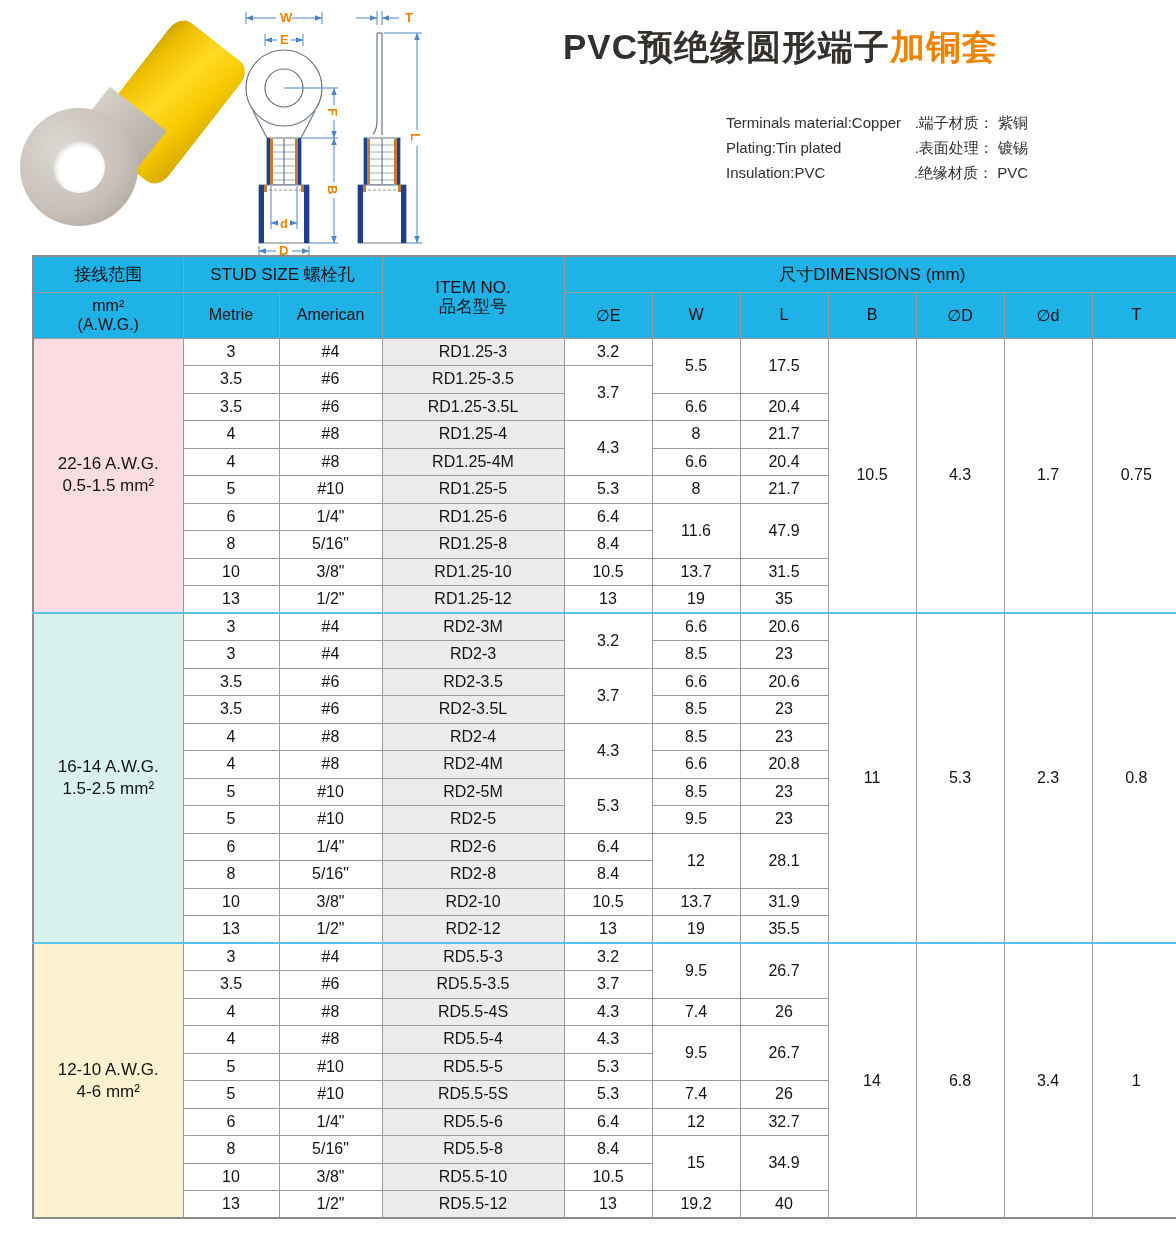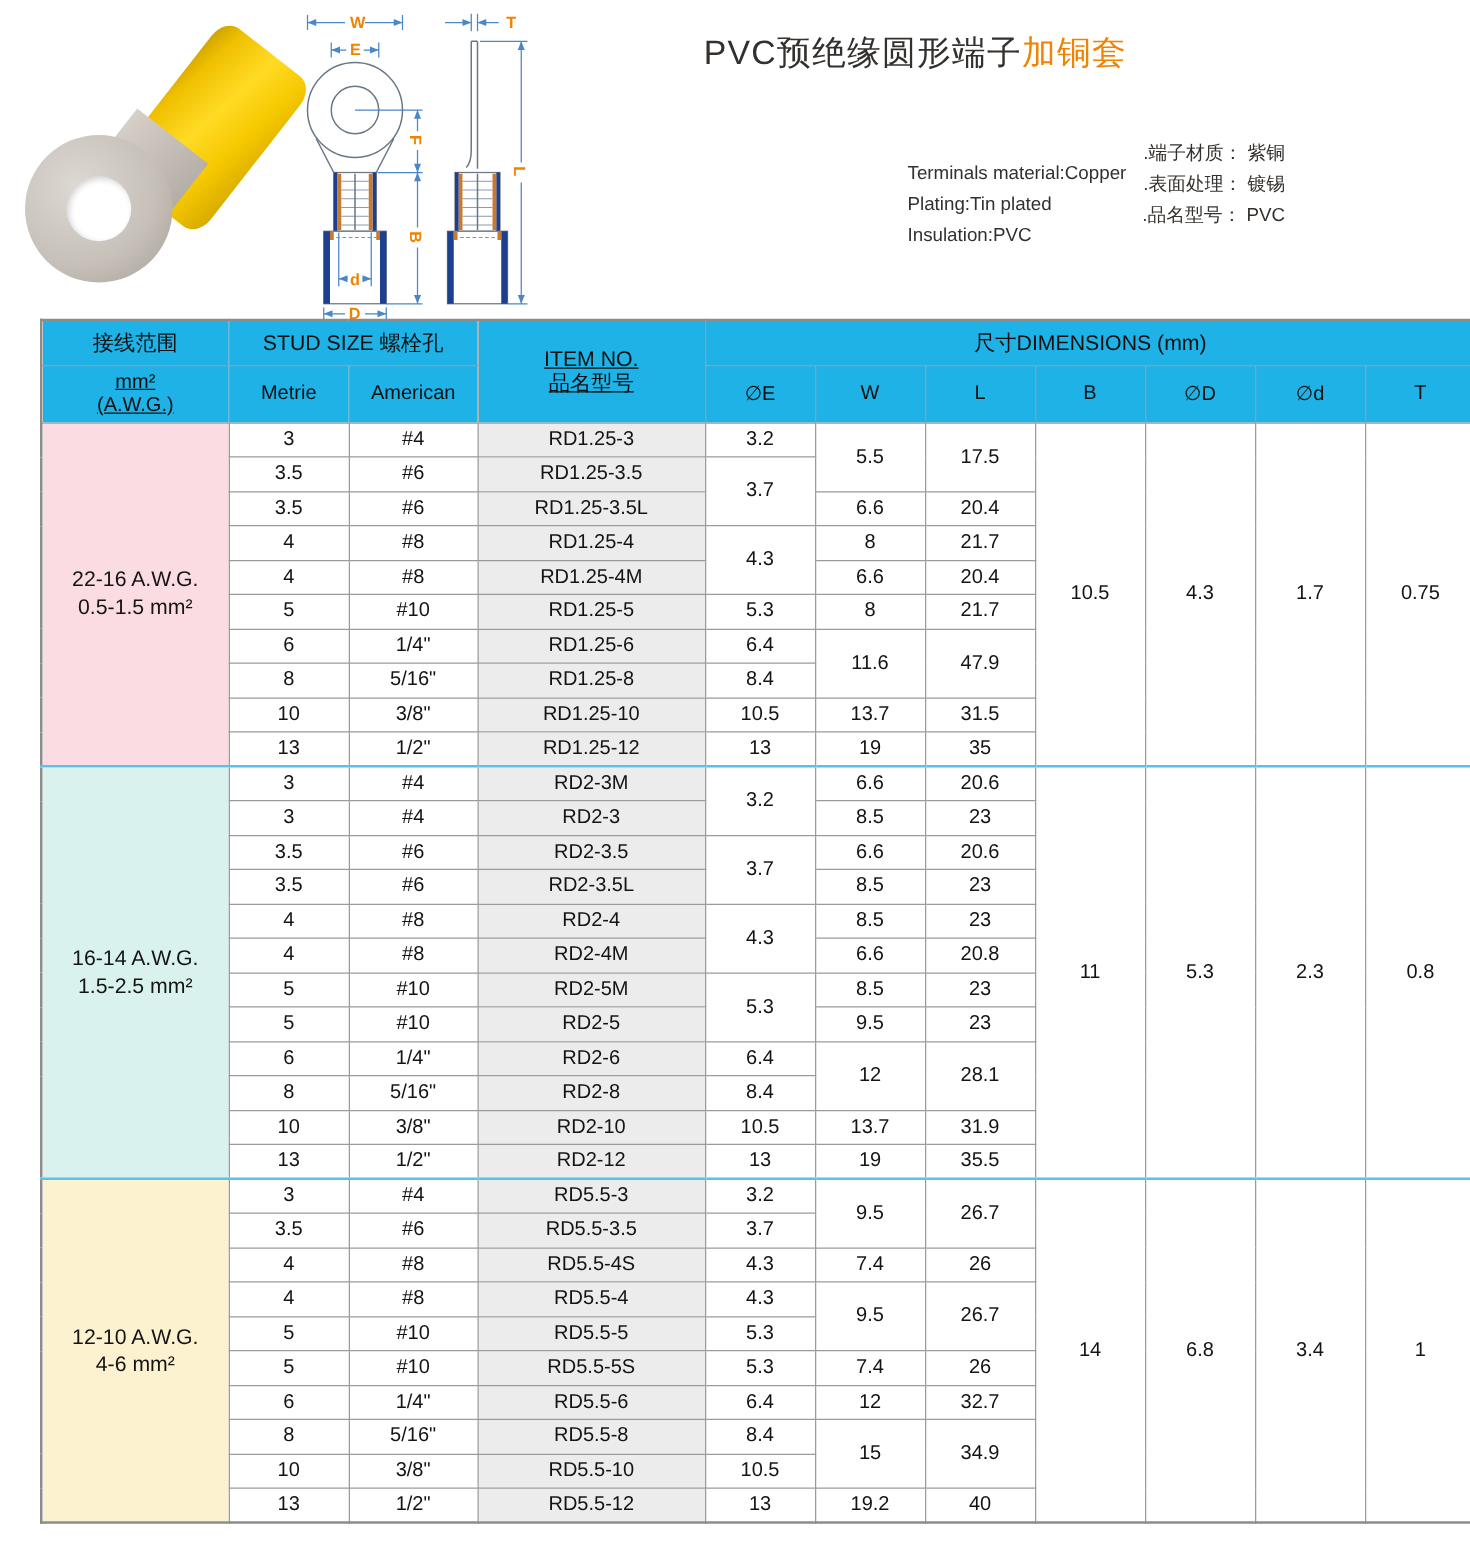--- a/index.html
+++ b/index.html
@@ -32,42 +32,42 @@
   svg .outline{stroke:#6b7785;stroke-width:1.2;fill:none;}
   svg .dim{stroke:var(--dim-blue);stroke-width:1;fill:none;}
   svg .dimf{fill:var(--dim-blue);stroke:none;}
   svg .hatch{stroke:#8a9ab0;stroke-width:.8;fill:none;}
   svg .navy{fill:var(--navy);stroke:none;}
   svg .copper{fill:var(--copper);stroke:none;}
   svg .dash{stroke:#8a8f98;stroke-width:.9;stroke-dasharray:3 2;fill:none;}
   svg .lblbg{fill:#fff;stroke:none;}
   svg text.lbl{fill:var(--accent-orange);font:bold 13px "Liberation Sans",sans-serif;}
   .title-block{position:absolute;left:563px;top:24px;width:610px;}
-  .title-zh{font-size:27px;font-weight:normal;letter-spacing:1px;color:#33302d;white-space:nowrap;}
+  .title-zh{font-size:35px;font-weight:bold;letter-spacing:1px;color:#33302d;white-space:nowrap;}
   .title-en{font-size:20px;font-weight:bold;letter-spacing:-0.2px;color:#33302d;margin-top:6px;white-space:nowrap;}
   .accent{color:var(--accent-orange);}
   .title-en .accent{margin-left:7px;}
   .specs{position:absolute;left:548px;top:110px;width:480px;font-size:15px;color:#33302d;}
   .spec-row{position:relative;height:25px;line-height:25px;text-align:right;}
   .spec-bullet{display:inline-block;width:10px;}
-  .spec-en{position:absolute;left:178px;top:16px;}
+  .spec-en{position:absolute;left:178px;top:0;}
   
   table.spec{
     position:absolute;left:32px;top:255px;width:1148px;
     border-collapse:collapse;table-layout:fixed;
     border:2px solid #8c8c8c;font-size:16px;color:#141414;
   }
   table.spec th,table.spec td{
     border:1px solid var(--grid-line);text-align:center;vertical-align:middle;
     padding:0 2px;overflow:hidden;
   }
   thead th{background:var(--header-bg);font-weight:500;color:#101010;}
   thead tr.h1 th{height:36px;font-size:17px;}
   thead tr.h2 th{height:46px;font-size:16px;}
-  thead .two-line div{line-height:19px;text-decoration:underline;}
+  thead .two-line div{line-height:19px;}
   tbody tr{height:27.5px;}
   tbody td{background:#fff;}
   tbody td.item{background:var(--item-col-bg);}
   tbody td.grp{font-size:17px;line-height:22px;text-align:center;}
   tbody tr.gstart td{border-top:2px solid var(--separator);}
 </style>
 </head>
 <body>
 
 <div class="photo">
@@ -202,21 +202,21 @@
 <div class="specs">
   <div class="spec-row">
     <span class="spec-bullet">.</span><span>端子材质： 紫铜</span>
     <span class="spec-en">Terminals material:Copper</span>
   </div>
   <div class="spec-row">
     <span class="spec-bullet">.</span><span>表面处理： 镀锡</span>
     <span class="spec-en">Plating:Tin plated</span>
   </div>
   <div class="spec-row">
-    <span class="spec-bullet">.</span><span>品名型号： PVC</span>
+    <span class="spec-bullet">.</span><span>绝缘材质： PVC</span>
     <span class="spec-en">Insulation:PVC</span>
   </div>
 </div>
 
 <table class="spec">
   <colgroup>
     <col style="width:150px">
       <col style="width:96px">
       <col style="width:103px">
       <col style="width:182px">

